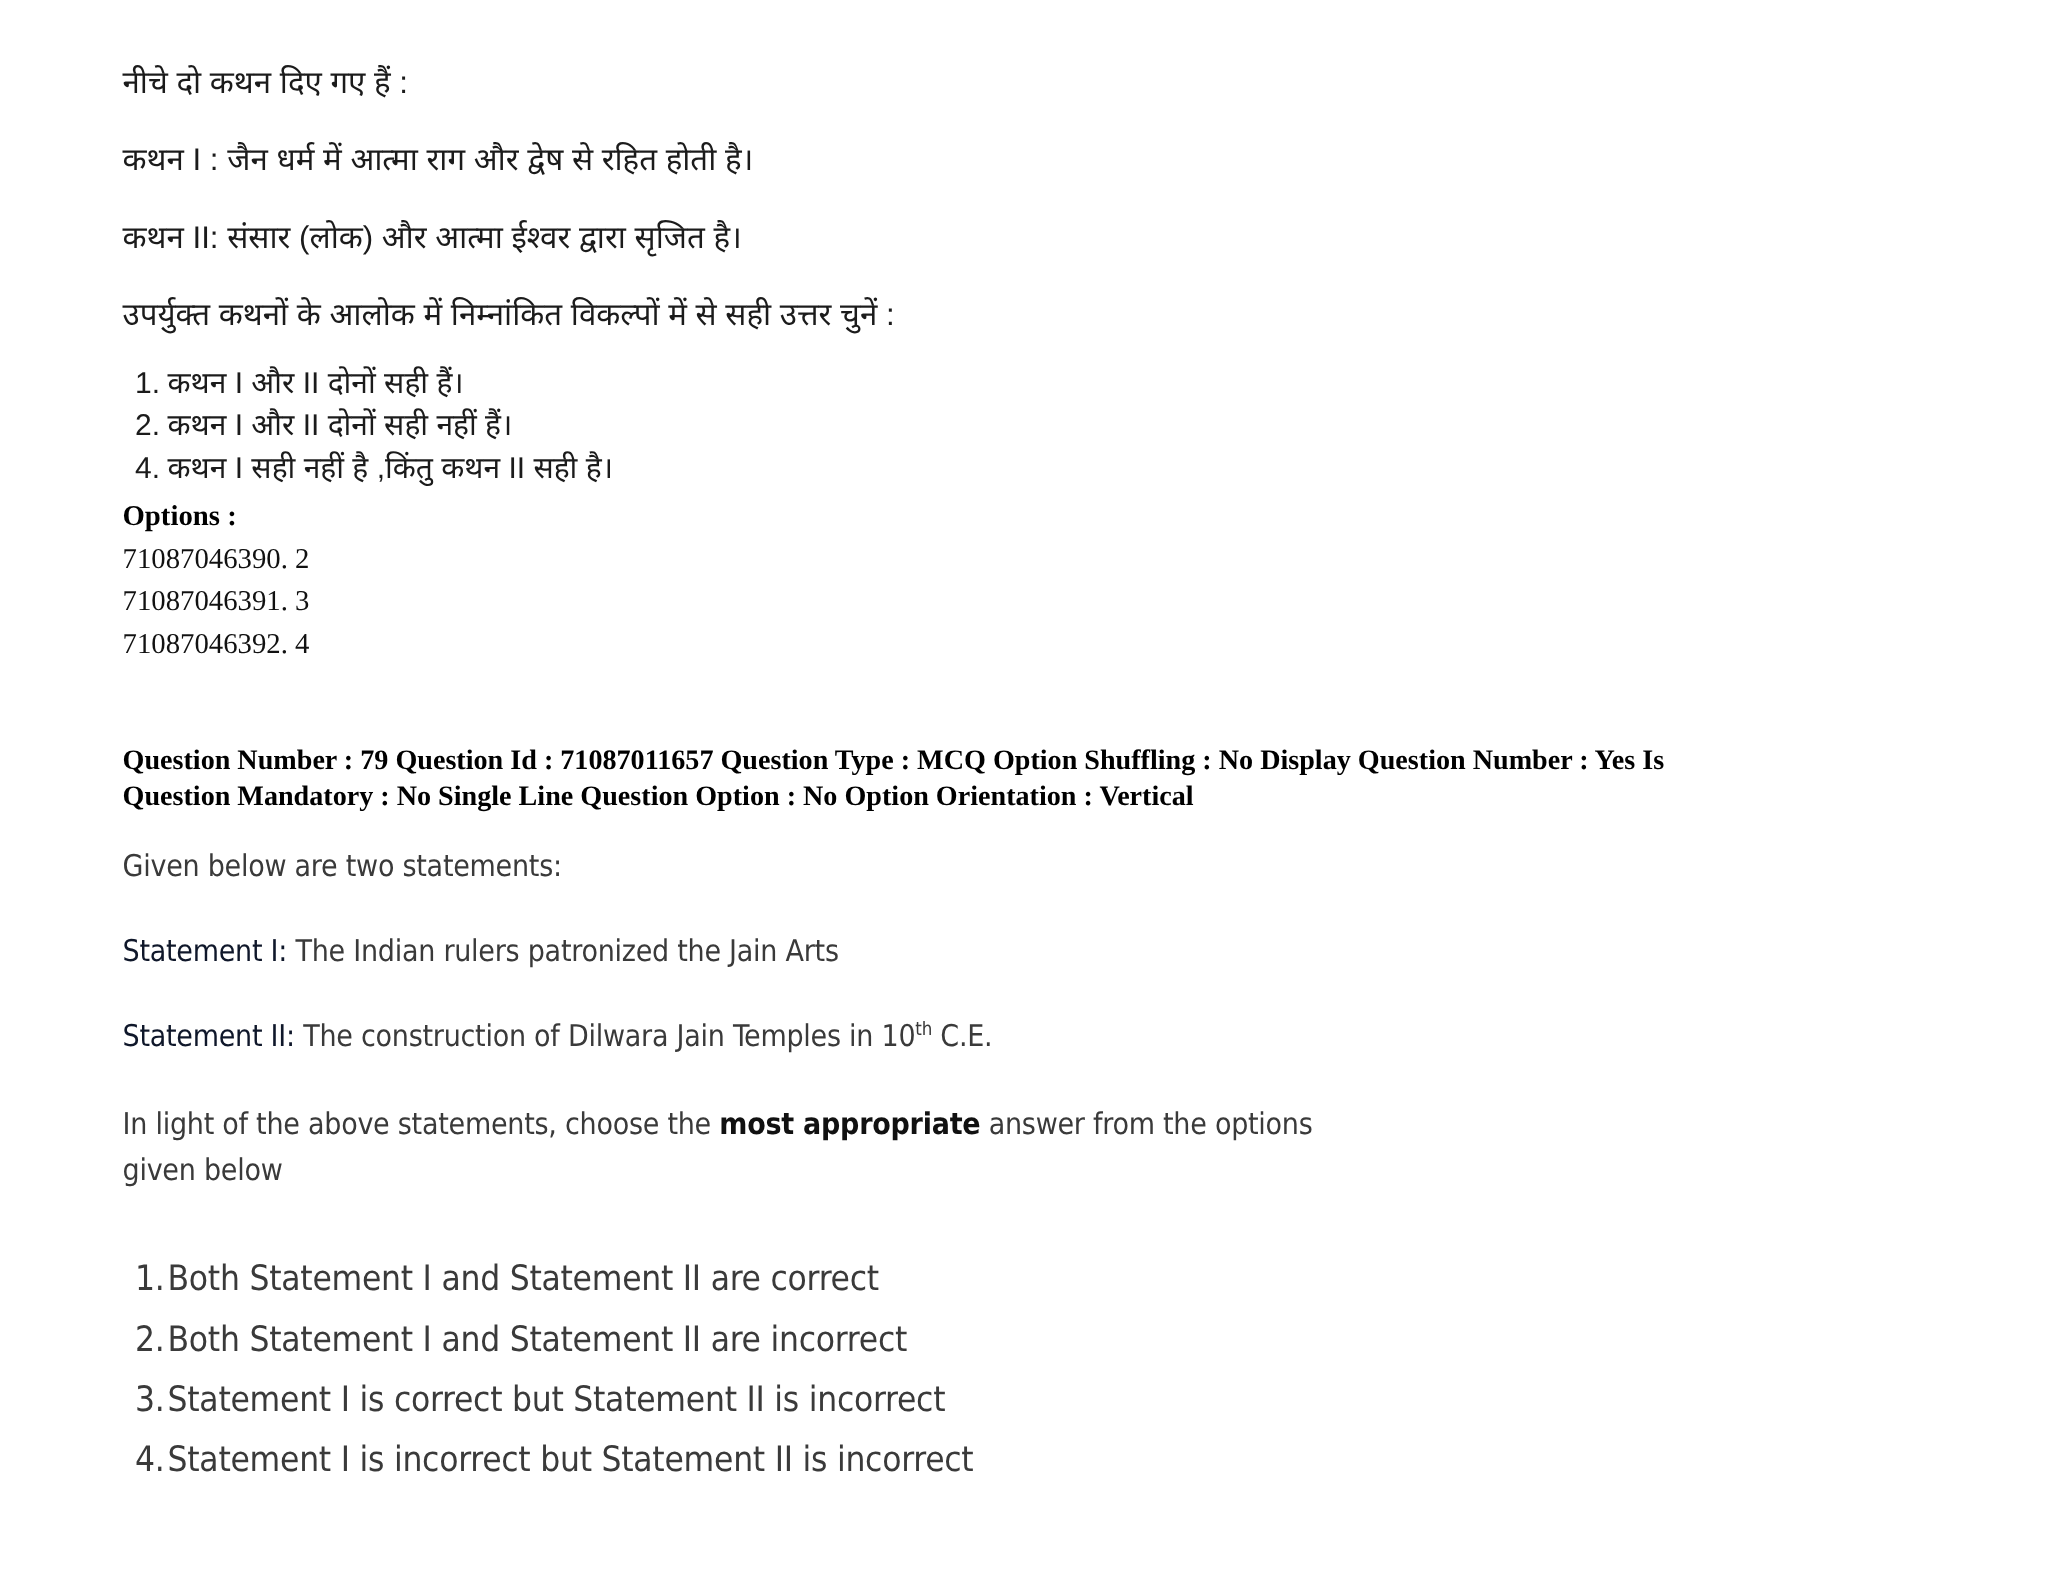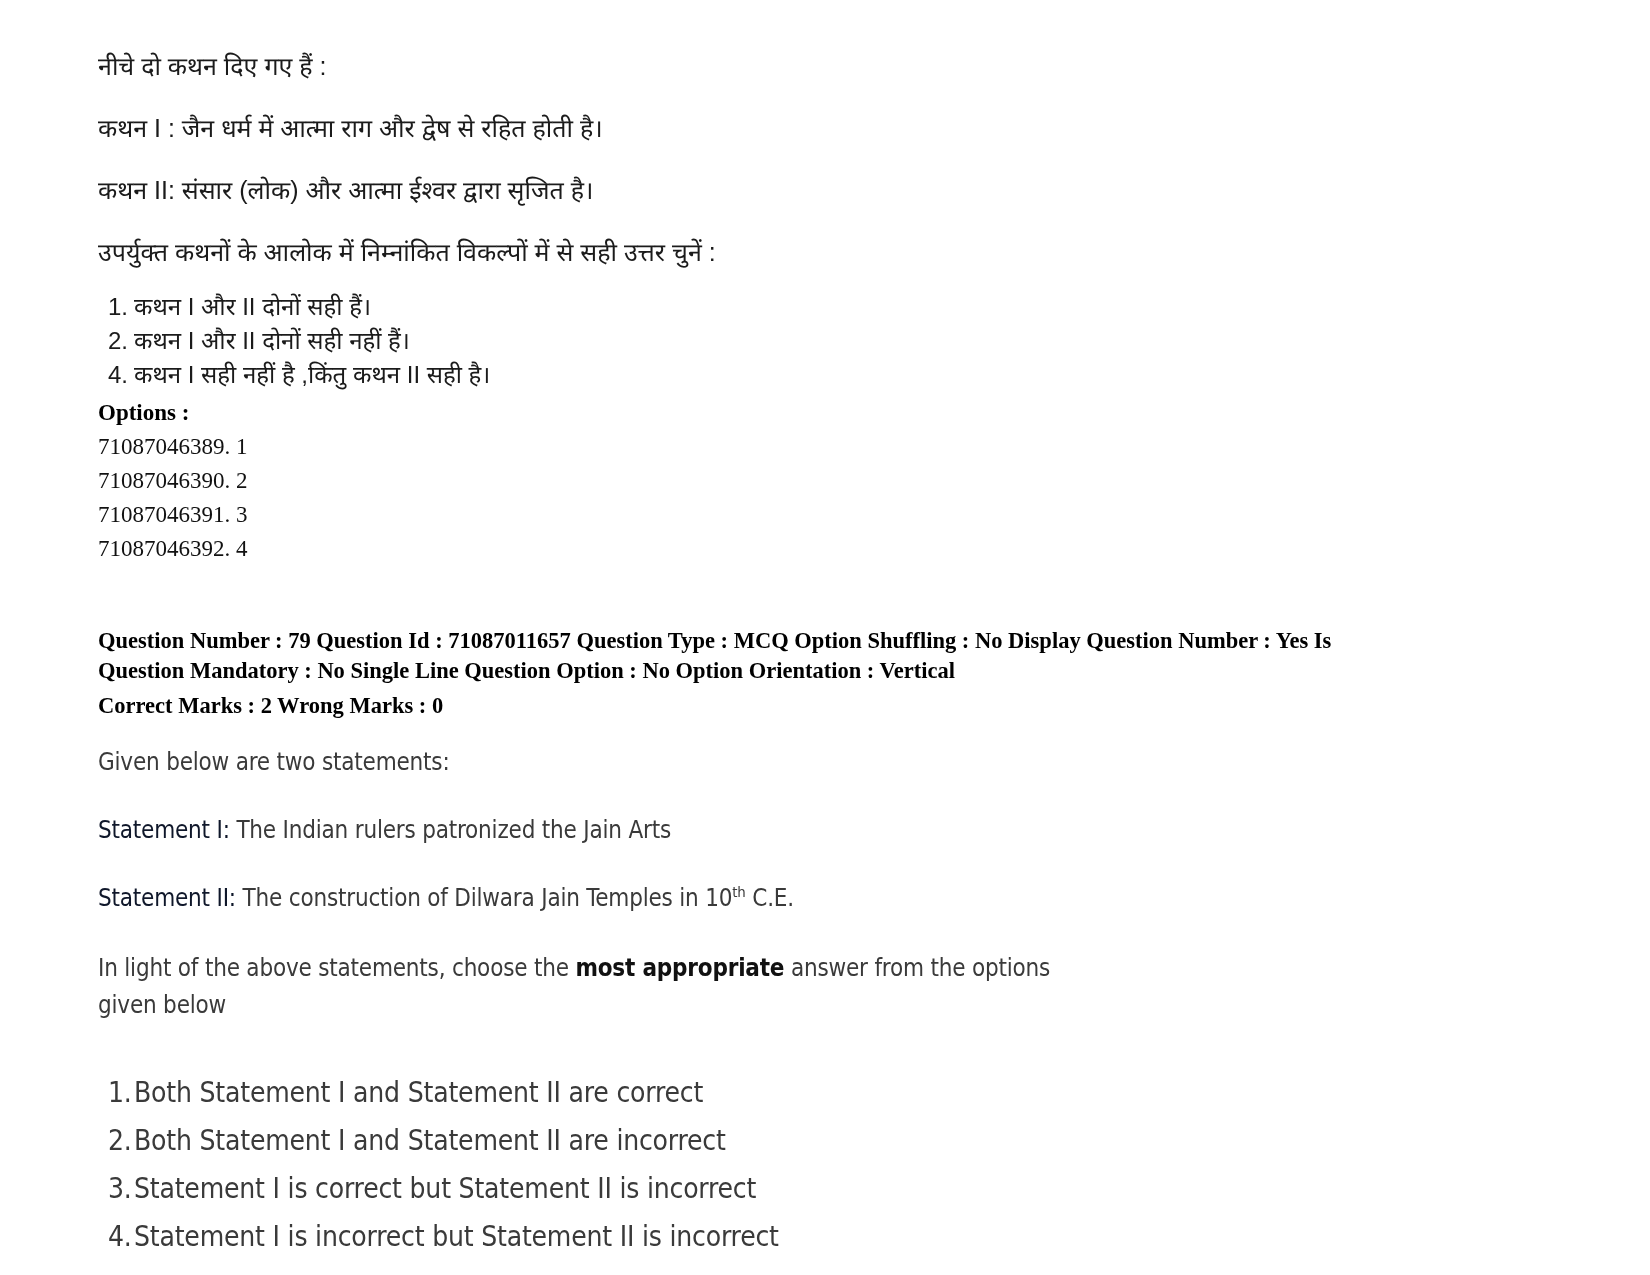--- a/index.html
+++ b/index.html
@@ -163,30 +163,28 @@
       </li>
       <li>
         <span class="num">4.</span><span>कथन I सही नहीं  है ,किंतु कथन II सही  है।</span>
       </li>
     </ul>
   </div>
 
   <div class="options-head">Options :</div>
 
   <ul class="opt-ids">
-    <li>71087046389. 1</li>
     <li>71087046390. 2</li>
     <li>71087046391. 3</li>
     <li>71087046392. 4</li>
   </ul>
 
   <div class="meta">
     <p>Question Number : 79 Question Id : 71087011657 Question Type : MCQ Option Shuffling : No Display Question Number : Yes Is</p>
     <p>Question Mandatory : No Single Line Question Option : No Option Orientation : Vertical</p>
-    <p class="meta-marks">Correct Marks : 2 Wrong Marks : 0</p>
   </div>
 
   <div class="en">
 
     <p class="en-intro">Given below are two statements:</p>
 
     <p class="en-stmt">
       <span class="lbl">Statement I:</span><span> The Indian rulers patronized the Jain Arts</span>
     </p>
 

